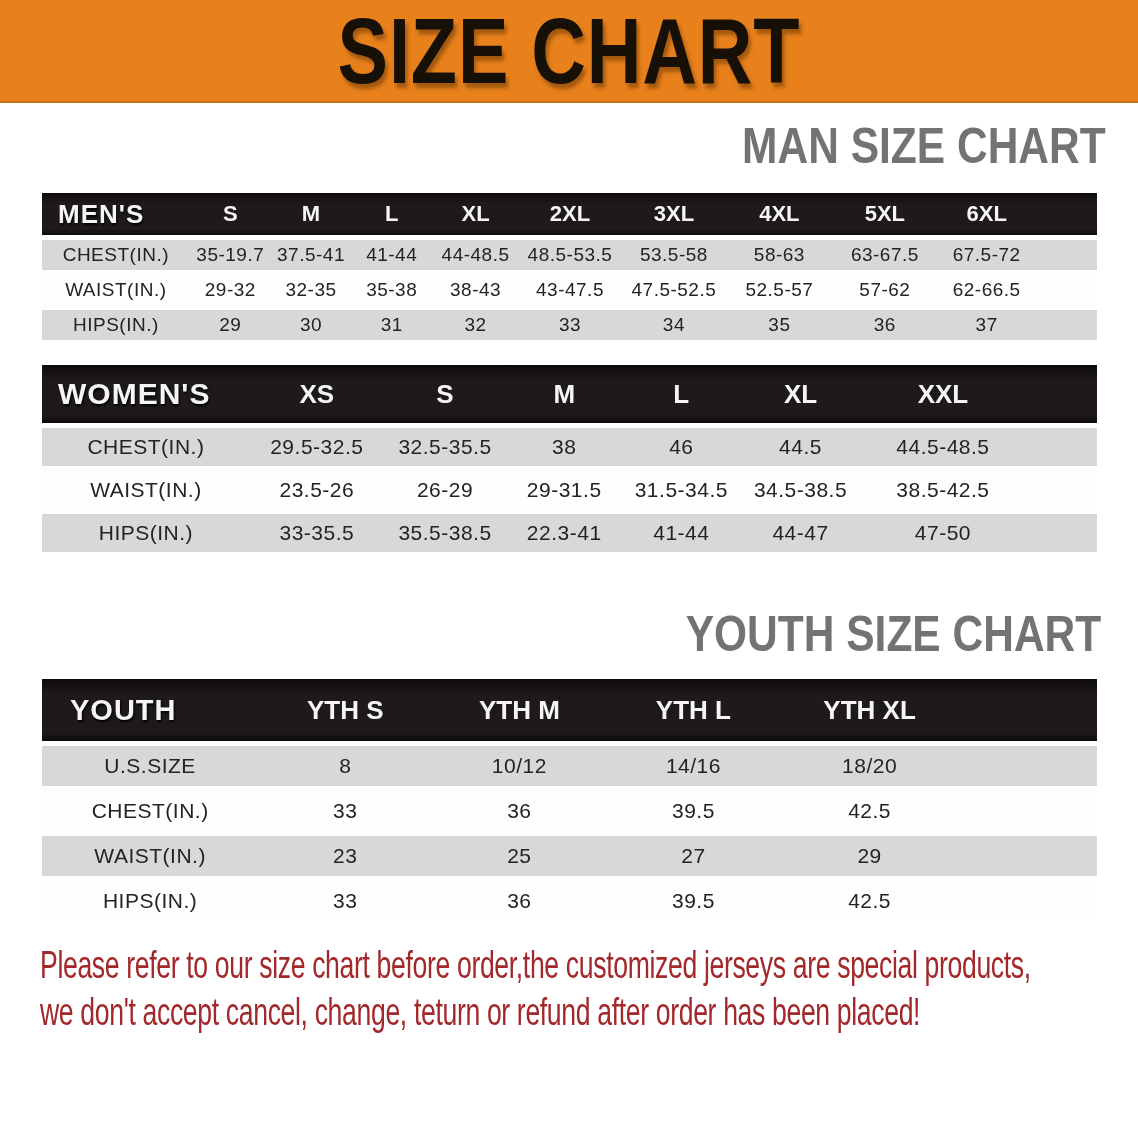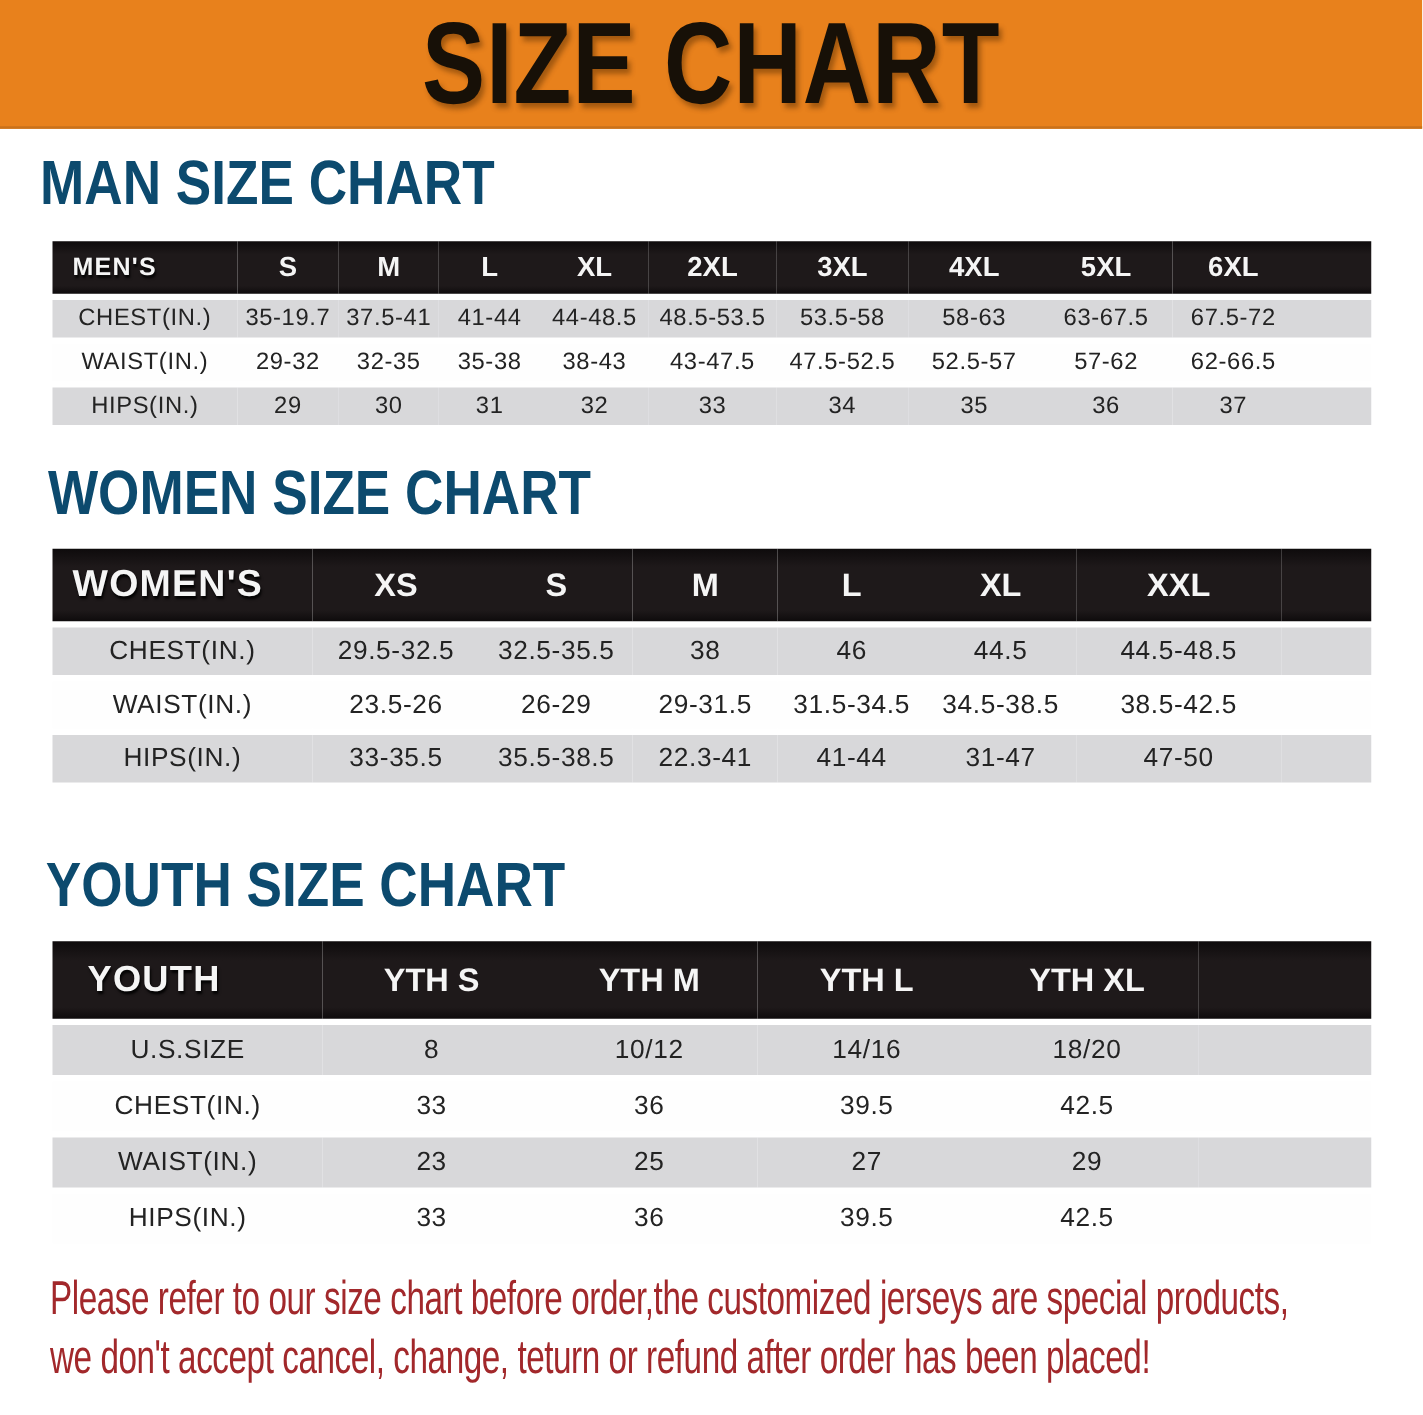--- a/index.html
+++ b/index.html
@@ -33,25 +33,25 @@
   .banner h1 span {
     display: inline-block;
     transform: scale(0.88, 1.08);
     letter-spacing: 1px;
     text-shadow: 3px 4px 4px rgba(80, 40, 0, 0.45);
   }
 
   
   .sec h2 {
     margin: 0;
-    text-align: left;
+    text-align: right;
     font-size: 50px;
     line-height: 50px;
     font-weight: 700;
-    color: #0c4a6e;
+    color: #737373;
   }
   .sec h2 span { display: inline-block; transform: scaleX(0.85); letter-spacing: 0px; }
   .sec-men h2   { margin-top: 18px; }
   .sec-women h2 { margin-top: 24px; }
   .sec-youth h2 { margin-top: 52px; }
 
   
   .size-table {
     width: 1055px;
     margin-left: 42px;
@@ -81,21 +81,21 @@
   .size-table tbody td {
     text-align: center;
     color: #232323;
     padding: 0;
     letter-spacing: 0.5px;
   }
   .size-table tbody tr:nth-child(odd)  td { background: #d8d8da; }
   .size-table tbody tr:nth-child(even) td { background: #fefefe; }
 
   .t-men   thead th { height: 42px; font-size: 22px; }
-  .t-men   thead th.corner { font-size: 20px; }
+  .t-men   thead th.corner { font-size: 26px; }
   .t-men   tbody td { height: 30px; font-size: 19px; }
 
   .t-women thead th { height: 58px; font-size: 26px; }
   .t-women thead th.corner { font-size: 30px; }
   .t-women tbody td { height: 38px; font-size: 21px; }
 
   .t-youth thead th { height: 62px; font-size: 26px; }
   .t-youth thead th.corner { font-size: 29px; padding-left: 28px; }
   .t-youth tbody td { height: 40px; font-size: 21px; }
 
@@ -191,21 +191,20 @@
             <td>35</td>
             <td>36</td>
             <td>37</td>
             <td></td>
           </tr>
         </tbody>
       </table>
   </section>
 
   <section class="sec sec-women">
-    <h2><span>WOMEN SIZE CHART</span></h2>
     <table class="size-table t-women">
       <colgroup>
         <col style="width:19.7%">
           <col style="width:12.7%">
           <col style="width:11.6%">
           <col style="width:11%">
         <col style="width:11.2%">
           <col style="width:11.4%">
           <col style="width:15.6%">
           <col style="width:6.8%">
@@ -242,21 +241,21 @@
             <td>34.5-38.5</td>
             <td>38.5-42.5</td>
             <td></td>
           </tr>
           <tr>
             <td class="rowlabel">HIPS(IN.)</td>
             <td>33-35.5</td>
             <td>35.5-38.5</td>
             <td>22.3-41</td>
             <td>41-44</td>
-            <td>31-47</td>
+            <td>44-47</td>
             <td>47-50</td>
             <td></td>
           </tr>
         </tbody>
       </table>
   </section>
 
   <section class="sec sec-youth">
     <h2><span>YOUTH SIZE CHART</span></h2>
     <table class="size-table t-youth">

